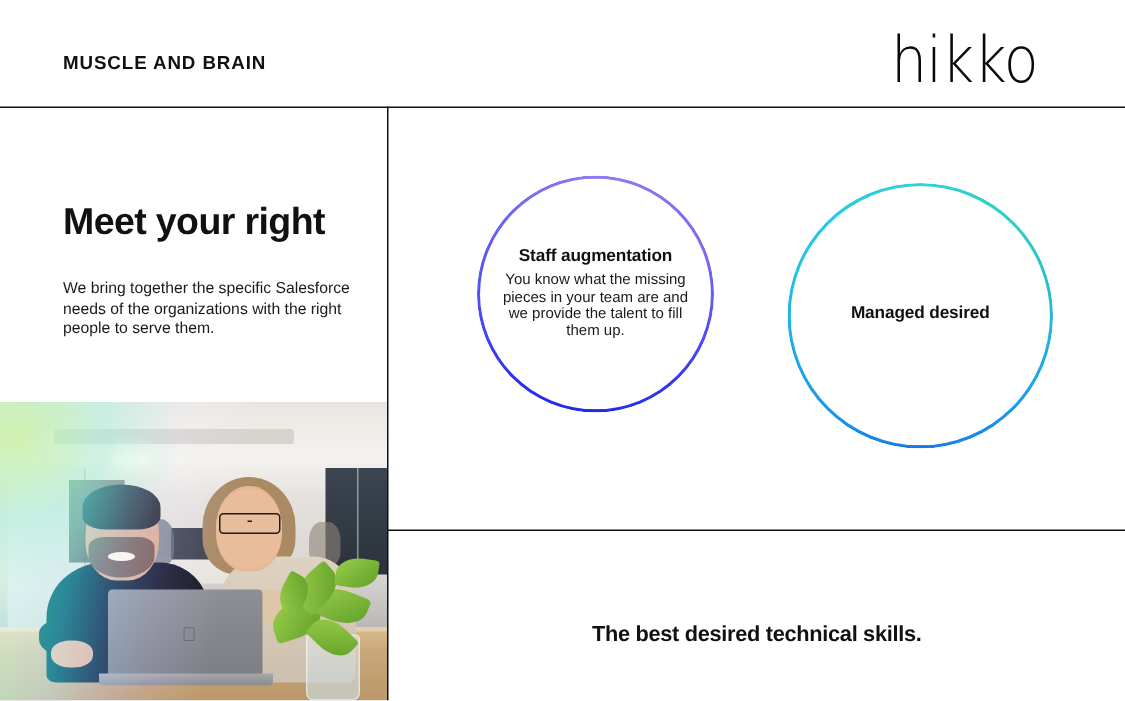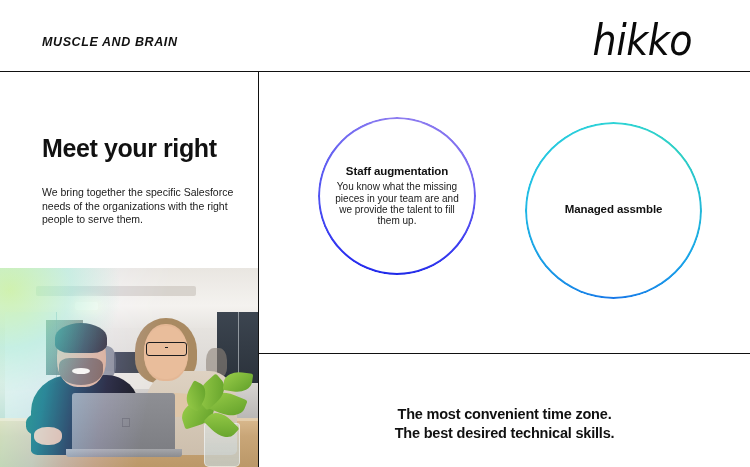--- a/index.html
+++ b/index.html
@@ -16,21 +16,21 @@
     position: relative;
     width: 750px;
     height: 467px;
     background: #ffffff;
   }
 
   
   .header {
     position: absolute;
     left: 0; top: 0;
-    width: 750px; height: 71px; font-style: italic;
+    width: 750px; height: 71px;
   }
   .eyebrow {
     position: absolute;
     left: 42px; top: 35px;
     font-size: 12.5px;
     font-weight: bold;
     letter-spacing: 0.6px;
     color: #111111;
     white-space: nowrap;
   }
@@ -450,26 +450,25 @@
       <div class="circle-ring"></div>
       <div class="circle-inner">
         <div class="circle-title">Staff augmentation</div>
         <div class="circle-body">You know what the missing pieces in your team are and we provide the talent to fill them up.</div>
       </div>
     </div>
 
     <div class="circle" id="circle-managed">
       <div class="circle-ring"></div>
       <div class="circle-inner">
-        <div class="circle-title">Managed assmble</div>
+        <div class="circle-title">Managed desired</div>
       </div>
     </div>
 
   </div>
 
   <div class="footer">
     <div class="footer-lines">
-      <div>The most convenient time zone.</div>
       <div>The best desired technical skills.</div>
     </div>
   </div>
 
 </div>
 
 </body></html>

